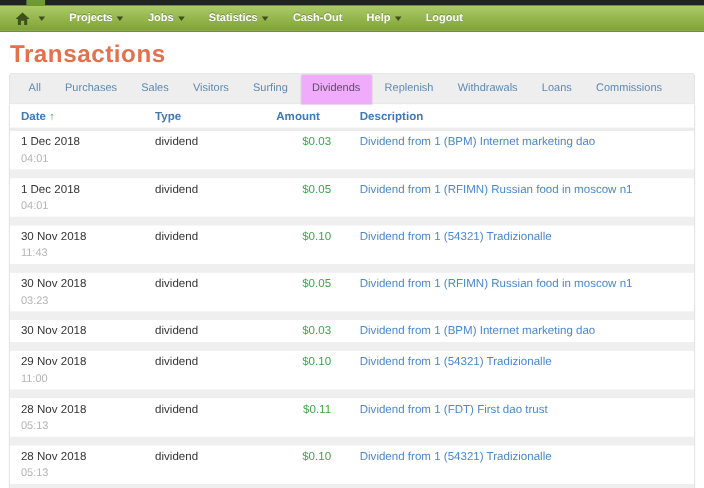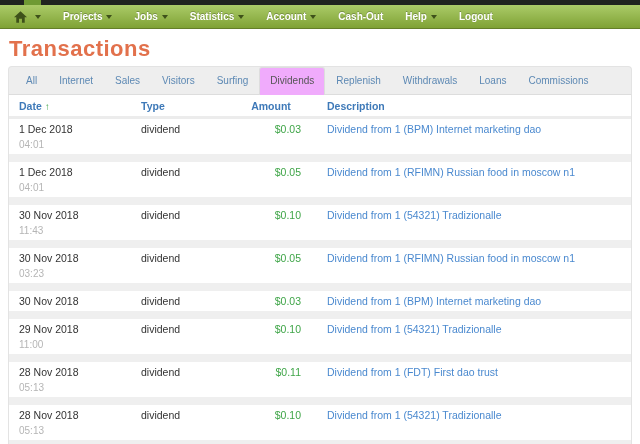--- a/index.html
+++ b/index.html
@@ -111,25 +111,20 @@
     <span class="nav-label">Jobs</span>
     <span class="caret"></span>
   </a>
 
   <a class="nav-item">
 
     <span class="nav-label">Statistics</span>
     <span class="caret"></span>
   </a>
 
-  <a class="nav-item">
-
-    <span class="nav-label">Account</span>
-    <span class="caret"></span>
-  </a>
 
   <a class="nav-item">
 
     <span class="nav-label">Cash-Out</span>
 
   </a>
 
   <a class="nav-item">
 
     <span class="nav-label">Help</span>
@@ -145,21 +140,21 @@
 
 <h1 class="page-title">Transactions</h1>
 
 <div class="tabs-wrap">
   <ul class="tabs" id="tabs">
   <li>
         <a class="tab">All</a>
       </li>
 
   <li>
-        <a class="tab">Internet</a>
+        <a class="tab">Purchases</a>
       </li>
 
   <li>
         <a class="tab">Sales</a>
       </li>
 
   <li>
         <a class="tab">Visitors</a>
       </li>
 

